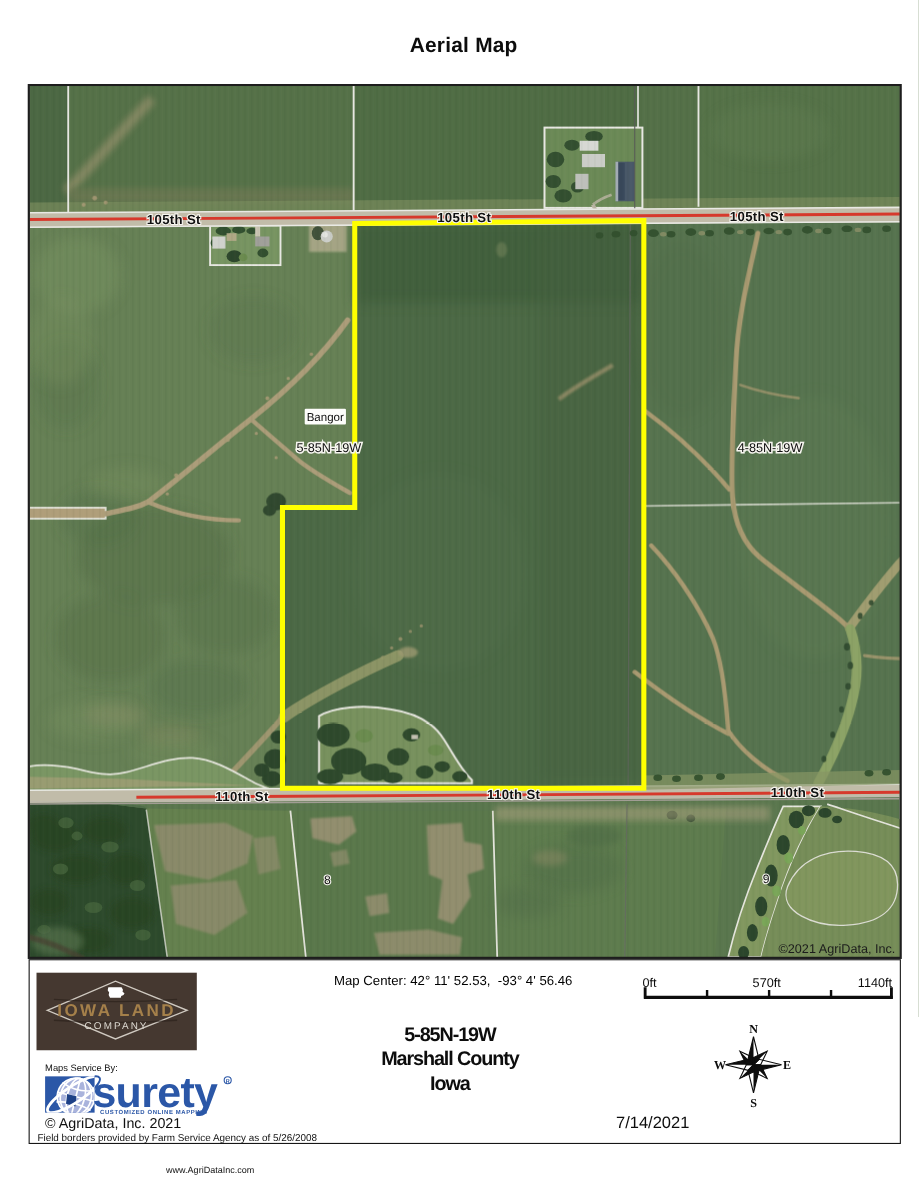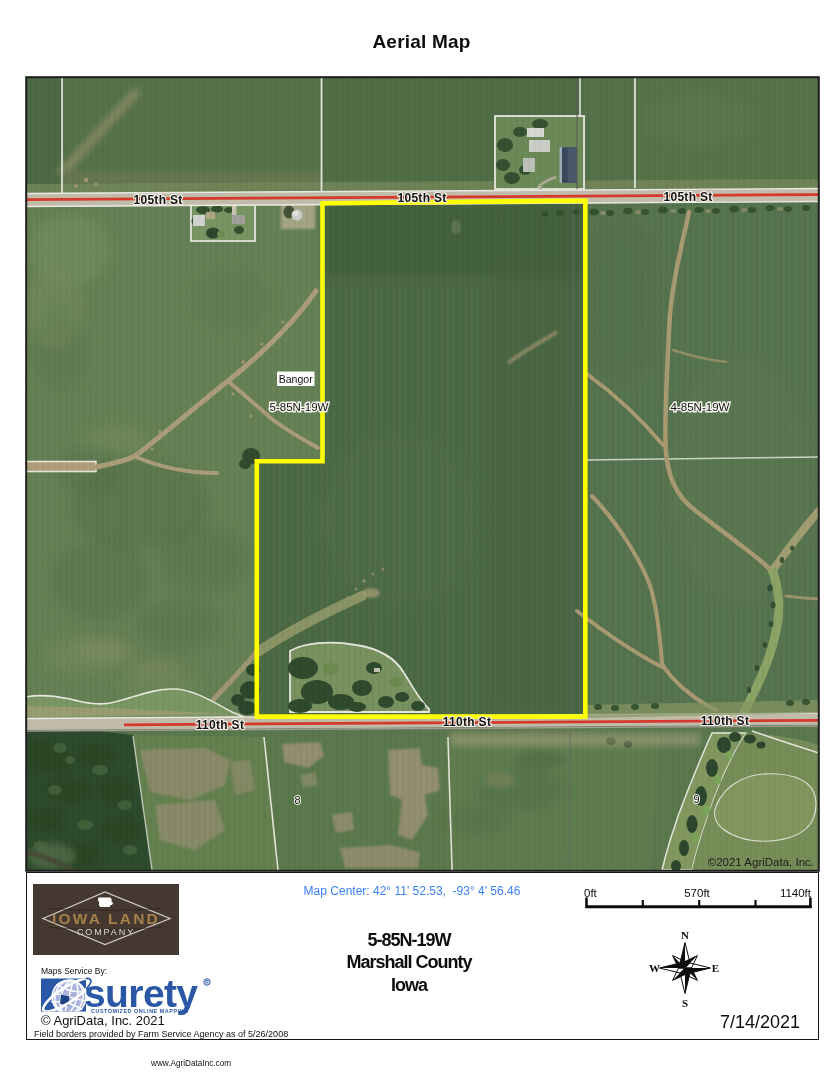--- a/index.html
+++ b/index.html
@@ -495,21 +495,21 @@
 <text x="168" y="8.2" font-size="5" font-weight="bold" text-anchor="middle" fill="#2b57a7" font-family="Liberation Sans,sans-serif">R</text>
 <text x="52" y="36.5" font-size="5.4" font-weight="bold" fill="#2b57a7" letter-spacing="0.55" font-family="Liberation Sans,sans-serif">CUSTOMIZED ONLINE MAPPING</text>
 </svg>
 
 <div class="abs" style="left:41px;top:1013px;font-size:13px;color:#111">© AgriData, Inc. 2021</div>
 
 <div class="abs" style="left:151px;top:1059px;font-size:8.2px;color:#111">www.AgriDataInc.com</div>
 
 <div class="abs" style="left:34px;top:1029px;font-size:9px;color:#111">Field borders provided by Farm Service Agency as of 5/26/2008</div>
 
-<div class="abs" style="left:0;top:884px;width:824px;text-align:center;font-size:12px;color:#3b82f6">Map Center: 42° 11' 52.53,&nbsp; -93° 4' 56.46</div>
+<div class="abs" style="left:0;top:884px;width:824px;text-align:center;font-size:12px;color:#000000">Map Center: 42° 11' 52.53,&nbsp; -93° 4' 56.46</div>
 
 <div class="abs" style="left:0;top:929px;width:818px;text-align:center;font-size:18px;font-weight:bold;color:#0d0d0d;line-height:22.3px;letter-spacing:-1px">5-85N-19W<br>Marshall County<br>Iowa</div>
 
 <svg class="abs" style="left:575px;top:882px" width="245" height="30" viewBox="0 0 245 30">
 <text x="9" y="15" font-size="11.5" fill="#0d0d0d">0ft</text>
 <text x="122" y="15" font-size="11.5" fill="#0d0d0d" text-anchor="middle">570ft</text>
 <text x="236" y="15" font-size="11.5" fill="#0d0d0d" text-anchor="end">1140ft</text>
 <line x1="10.5" y1="24.7" x2="236.6" y2="24.7" stroke="#0d0d0d" stroke-width="3"></line>
 <line x1="11.5" y1="15.5" x2="11.5" y2="26" stroke="#0d0d0d" stroke-width="2.6"></line>
 <line x1="67.8" y1="18" x2="67.8" y2="26" stroke="#0d0d0d" stroke-width="2.2"></line>
@@ -538,13 +538,13 @@
 <path d="M-12.4,-12.4 L-6.5,0 L0,0 Z"></path>
 <path d="M-12.4,-12.4 L0,-6.5 L0,0 L-6.5,0 Z" fill="none" stroke="#0d0d0d" stroke-width="1"></path>
 </g>
 <text x="0" y="-29" font-size="11" font-weight="bold" text-anchor="middle" fill="#0d0d0d" font-family="Liberation Serif,serif">N</text>
 <text x="30.5" y="4" font-size="11" font-weight="bold" text-anchor="middle" fill="#0d0d0d" font-family="Liberation Serif,serif">E</text>
 <text x="0" y="38.5" font-size="11" font-weight="bold" text-anchor="middle" fill="#0d0d0d" font-family="Liberation Serif,serif">S</text>
 <text x="-30.5" y="4" font-size="11" font-weight="bold" text-anchor="middle" fill="#0d0d0d" font-family="Liberation Serif,serif">W</text>
 </g>
 </svg>
 
-<div class="abs" style="left:560px;top:1012px;width:240px;text-align:right;font-size:18px;color:#0d0d0d">7/14/2021</div>
+<div class="abs" style="left:560px;top:1012px;width:240px;text-align:left;font-size:15px;color:#0d0d0d">7/14/2021</div>
 
 </body></html>

